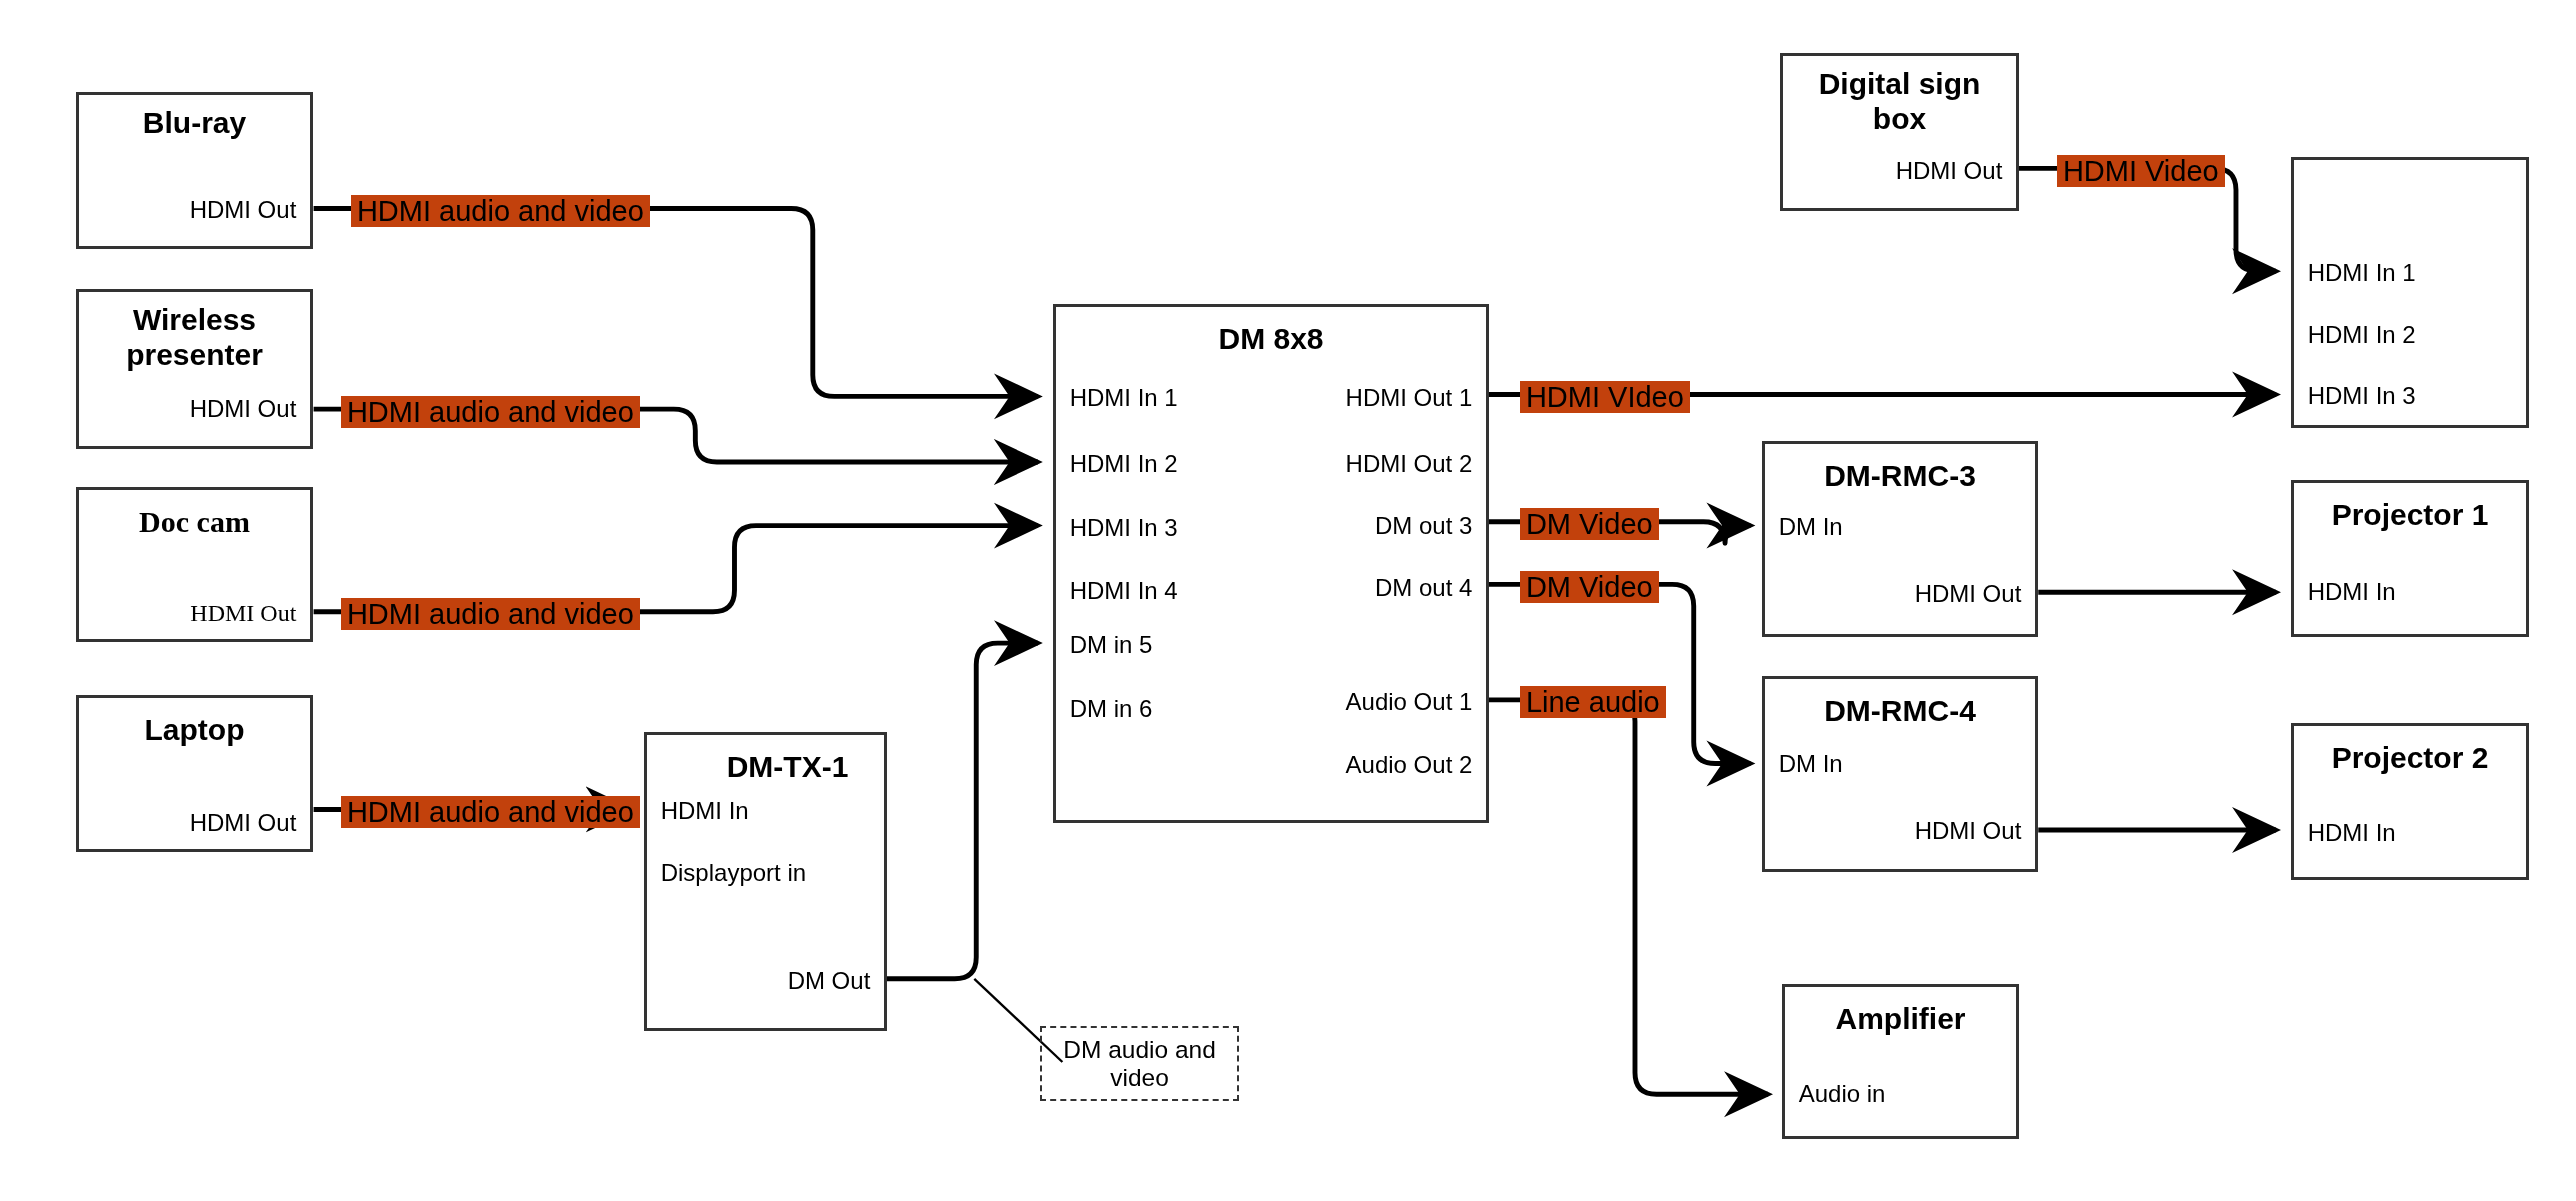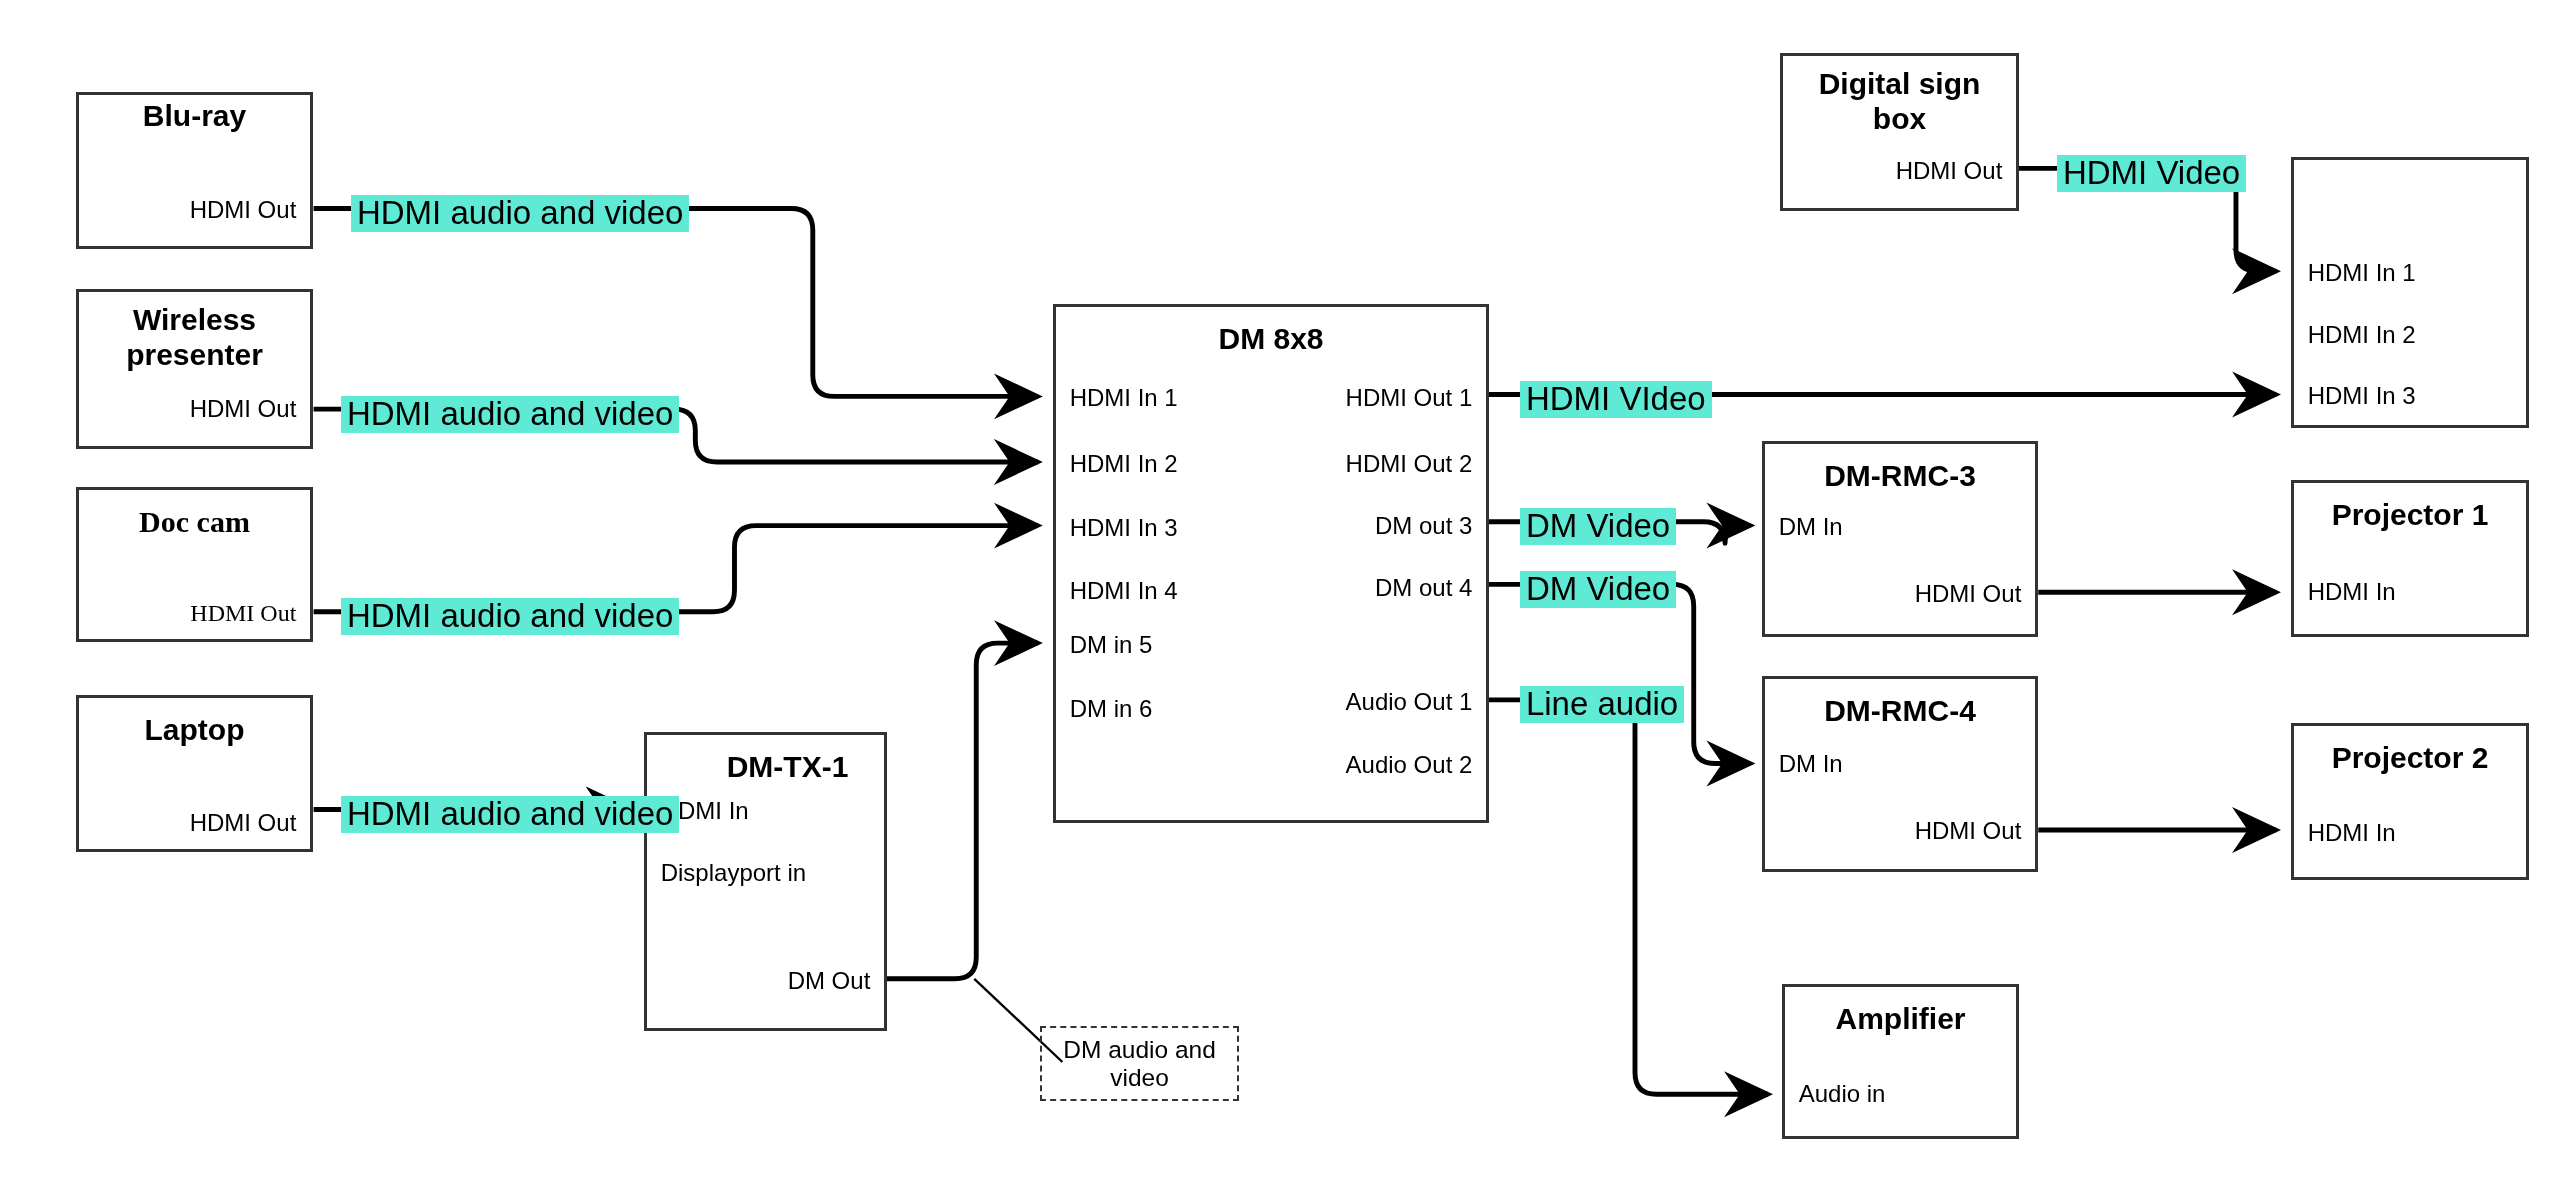--- a/index.html
+++ b/index.html
@@ -60,23 +60,23 @@
   
   .prow {
     position: absolute;
     left: 0;
     right: 0;
   }
 
   
   .wlabel {
     position: absolute;
-    font-size: 33px;
+    font-size: 29px;
     color: #000000;
-    background: #5eead4;
+    background: #c2410c;
     white-space: nowrap;
     padding: 0 5.9px;
     line-height: 1.12;
     text-align: center;
   }
   .wlabel.two {
     font-size: 24.5px;
     white-space: pre-line;
   }
 </style>
@@ -116,21 +116,21 @@
 
       <path d="M2082,848 H2325" marker-end="url(#arw)"></path>
 
       <path d="M1520,715 H1648 Q1670,715 1670,737 V1096 Q1670,1118 1692,1118 H1806" marker-end="url(#arw)"></path>
     </g>
 
     <path d="M995,1000 L1085,1085" fill="none" stroke="#000000" stroke-width="2.4"></path>
   </svg>
 
   <div class="box" style="left:76px; top:92px; width:237px; height:157px;">
-    <div class="prow box-title" style="top:3px;">Blu-ray</div>
+    <div class="prow box-title" style="top:10px;">Blu-ray</div>
     <div class="prow port right" style="top:102px;">HDMI Out</div>
   </div>
 
   <div class="box" style="left:76px; top:289px; width:237px; height:160px;">
     <div class="prow box-title" style="top:9.8px;">Wireless
 presenter</div>
     <div class="prow port right" style="top:104px;">HDMI Out</div>
   </div>
 
   <div class="box" style="left:76px; top:487px; width:237px; height:155px;font-family:Liberation Serif, serif;">

